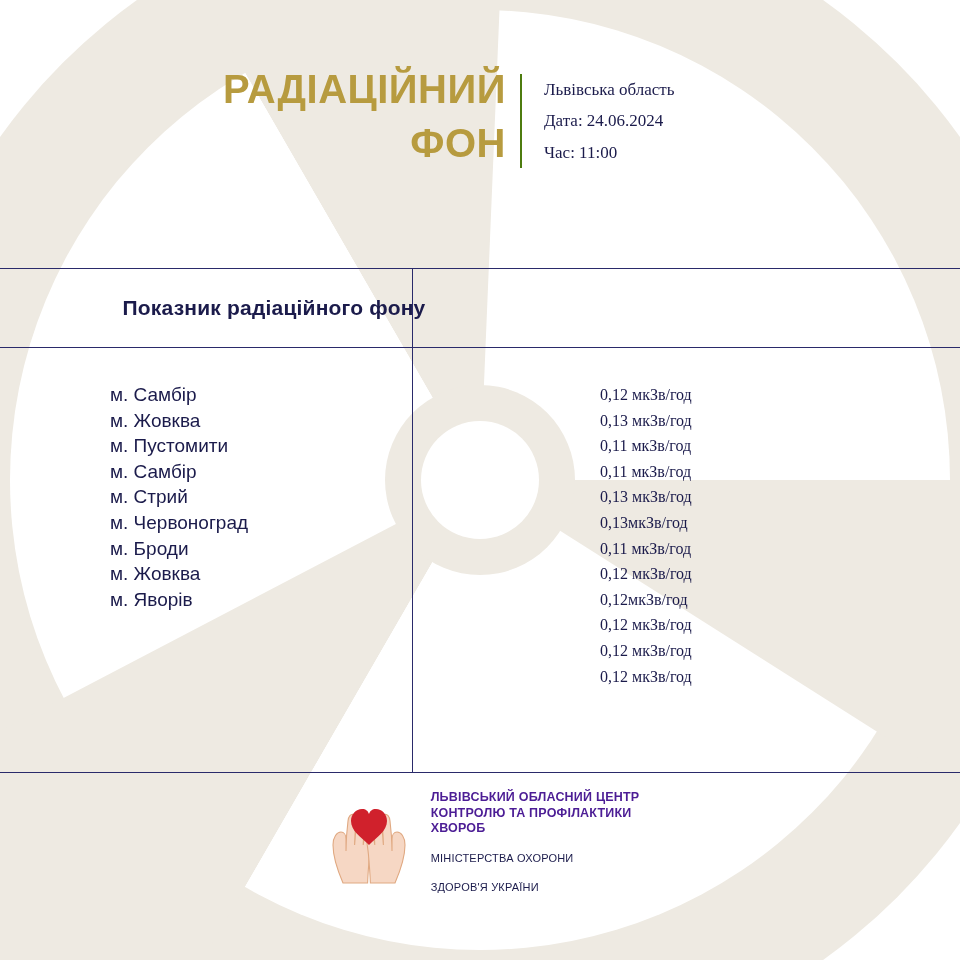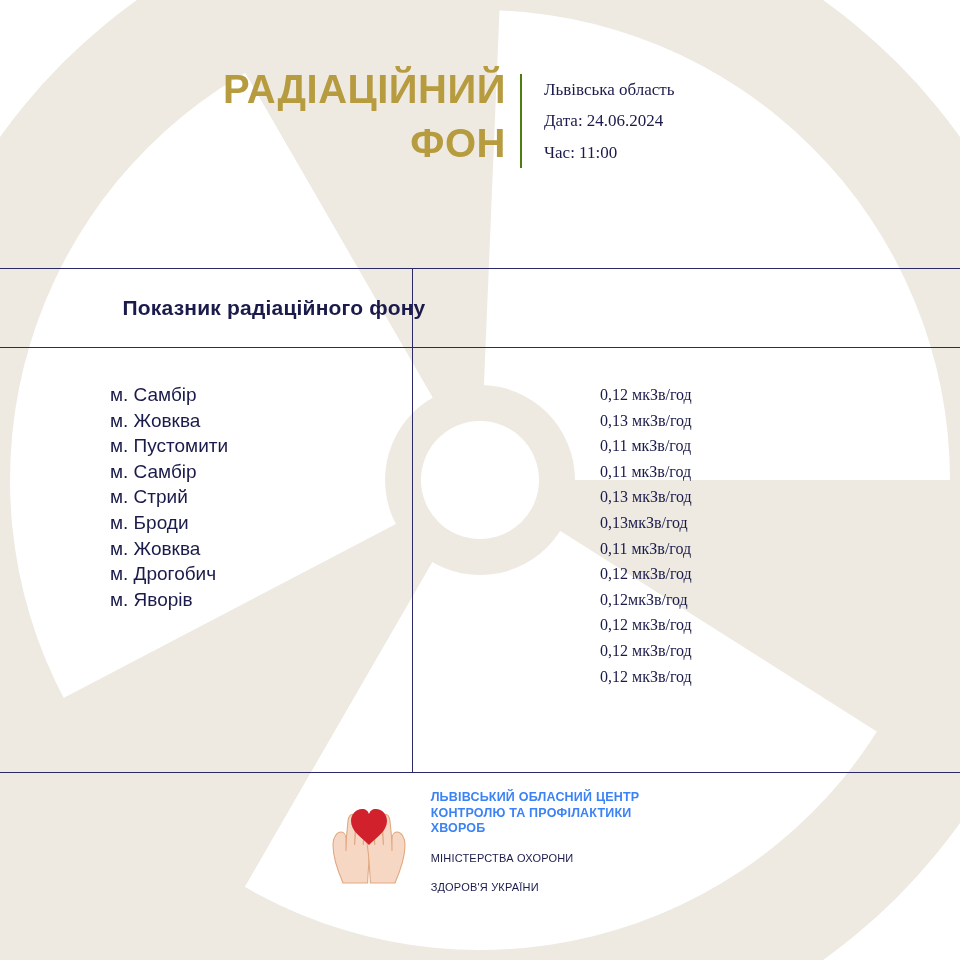--- a/index.html
+++ b/index.html
@@ -200,21 +200,21 @@
   .logo-mark {
     width: 96px;
     height: 86px;
     position: relative;
   }
   .logo-text {
     text-align: left;
     line-height: 1.25;
   }
   .logo-text .l1 {
-    color: #3b82f6;
+    color: #4c1d95;
     font-weight: bold;
     font-size: 12.5px;
     letter-spacing: 0.2px;
     display: block;
   }
   .logo-text .l2 {
     color: #1b1b4b;
     font-size: 11px;
     display: block;
     margin-top: 15px;
@@ -260,23 +260,23 @@
 
     <div class="tbody">
       <div class="divider-v"></div>
 
       <div class="col-left">
         <div class="cell">м. Самбір</div>
         <div class="cell">м. Жовква</div>
         <div class="cell">м. Пустомити</div>
         <div class="cell">м. Самбір</div>
         <div class="cell">м. Стрий</div>
+        <div class="cell">м. Червоноград</div>
         <div class="cell">м. Броди</div>
         <div class="cell">м. Жовква</div>
-        <div class="cell">м. Дрогобич</div>
         <div class="cell">м. Яворів</div>
       </div>
 
       <div class="col-right">
         <div class="cell val">0,12 мкЗв/год</div>
         <div class="cell val">0,13 мкЗв/год</div>
         <div class="cell val">0,11 мкЗв/год</div>
         <div class="cell val">0,11 мкЗв/год</div>
         <div class="cell val">0,13 мкЗв/год</div>
         <div class="cell val">0,13мкЗв/год</div>

